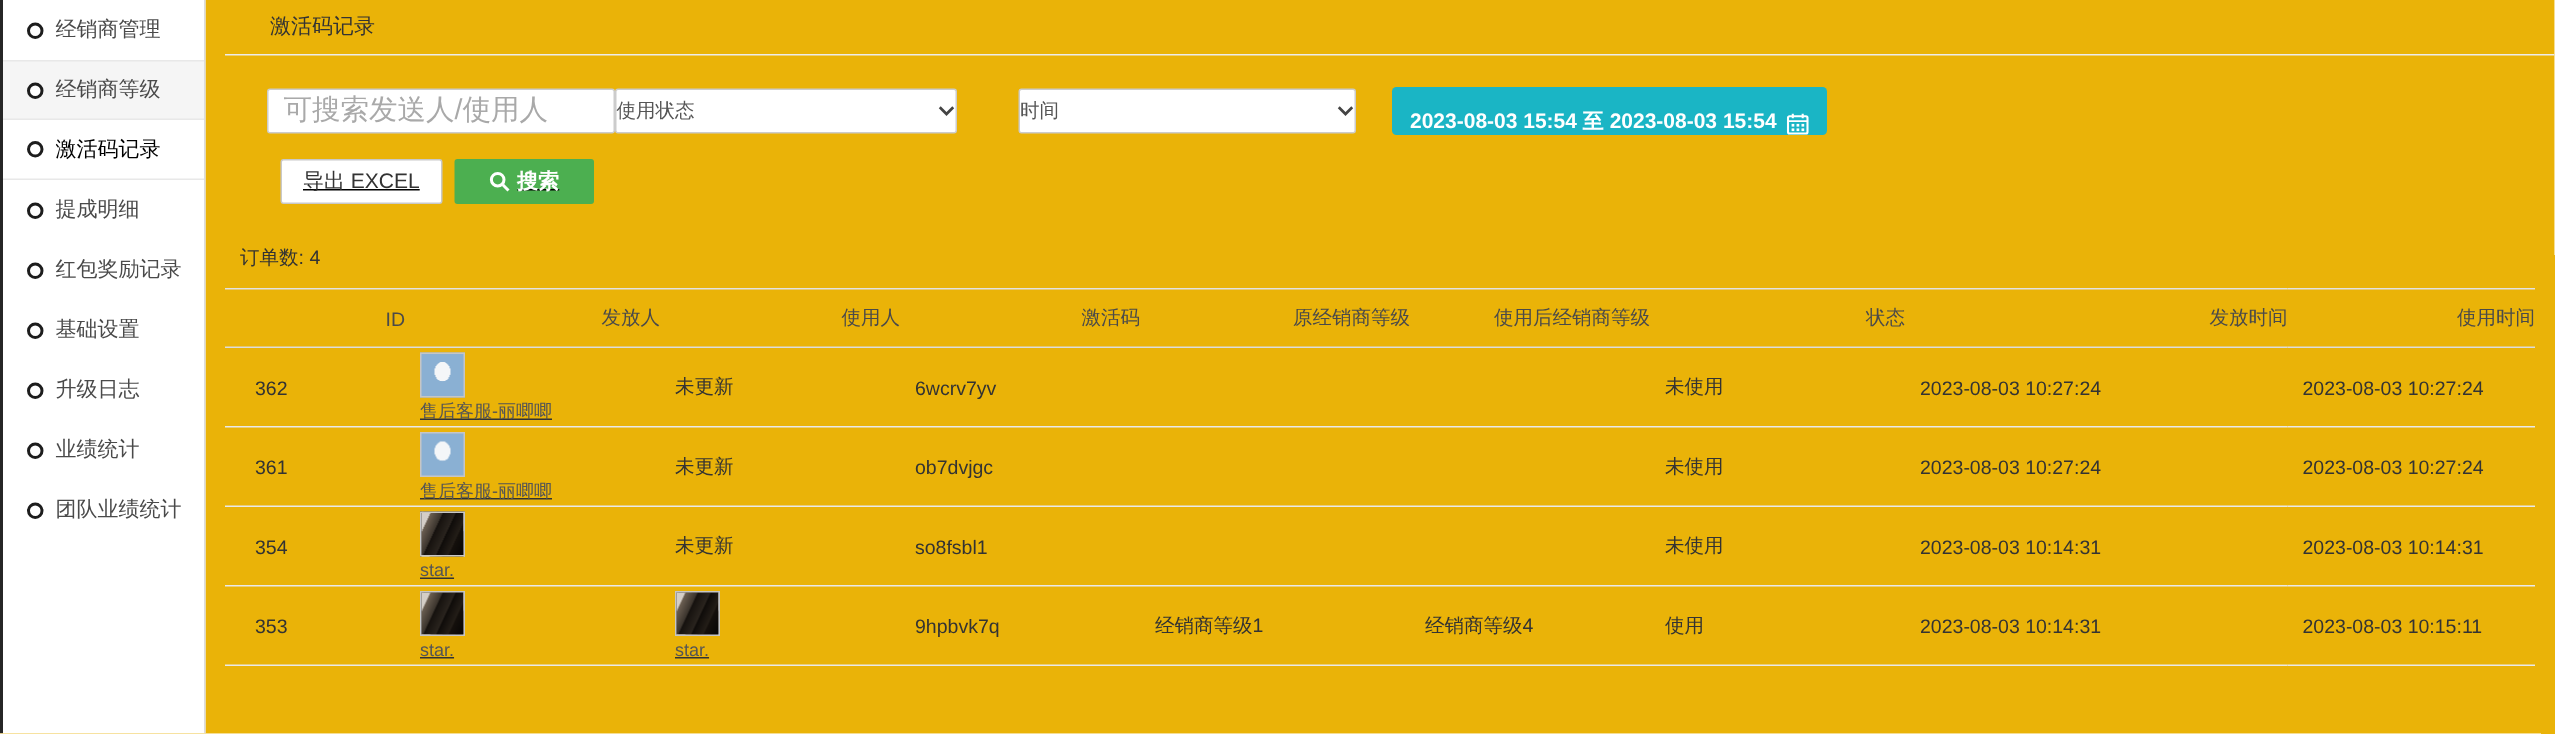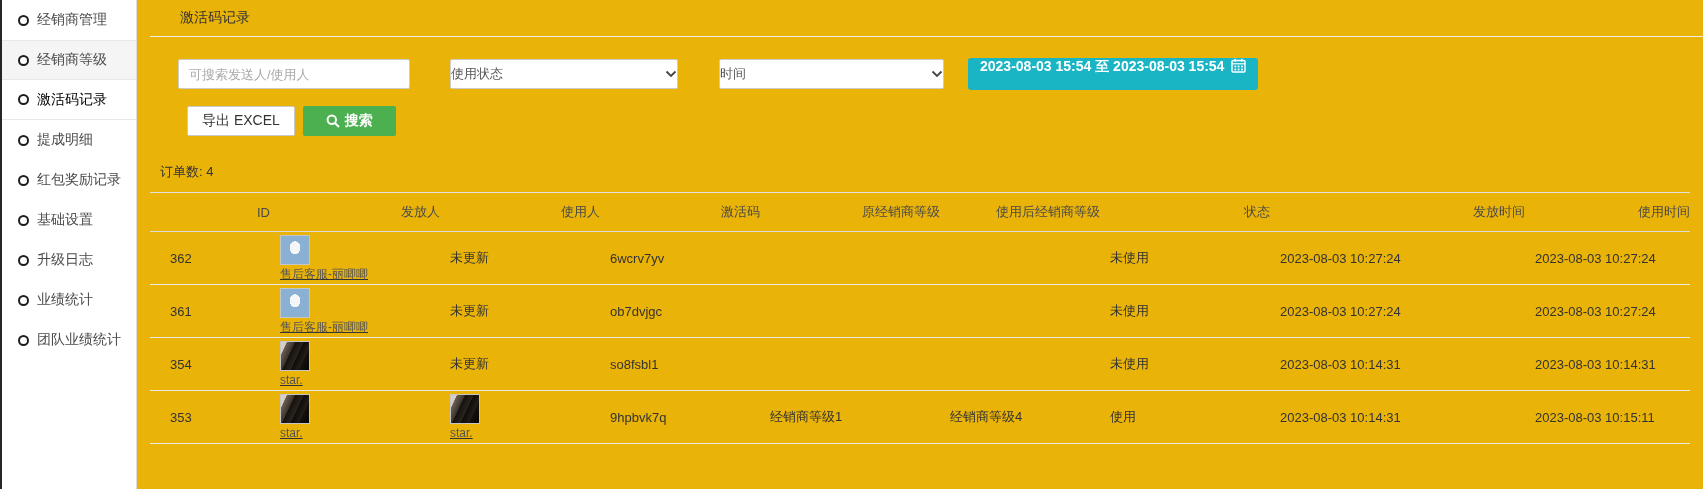--- a/index.html
+++ b/index.html
@@ -16,33 +16,33 @@
   .side-item.hovered{background:#f5f5f5;border-top:1px solid #e8e8e8;border-bottom:1px solid #e8e8e8;}
   .side-item.active{color:#000;border-bottom:1px solid #e8e8e8;}
   .side-item .lbl{overflow:hidden;}
 
   
   .content{position:absolute;left:137px;top:0;right:0;bottom:0;padding-left:13px;box-sizing:border-box;}
   .page-title{padding:9px 0 9px 30px;font-size:14px;color:#333;border-bottom:1px solid #ececec;}
 
   .filter-row{display:flex;align-items:center;margin:21px 0 0 28px;}
   .search-input{width:232px;height:30px;border:1px solid #ccc;border-radius:2px;box-sizing:border-box;
-    padding:0 10px;font-size:13px;color:#333;outline:none;margin-right:40px;font-family:inherit;}
+    padding:0 10px;font-size:19px;color:#333;outline:none;font-family:inherit;}
   .search-input::placeholder{color:#a9a9a9;}
   .sel{height:30px;border:1px solid #ccc;border-radius:2px;box-sizing:border-box;background:#fff;
     display:flex;align-items:center;justify-content:space-between;padding:0 0;font-size:13px;
     color:#555;cursor:pointer;}
   .sel-status{width:228px;margin-right:41px;}
   .sel-time{width:225px;margin-right:24px;}
   .date-btn{height:32px;background:#1ab5c5;color:#fff;border:none;border-radius:3px;
-    display:flex;align-items:flex-start;padding:0 12px;font-size:14px;font-weight:bold;cursor:pointer;
+    display:flex;align-items:flex-end;padding:0 12px;font-size:14px;font-weight:bold;cursor:pointer;
     font-family:inherit;}
   .date-btn .cal{margin-left:7px;display:flex;}
 
-  .button-row{display:flex;align-items:center;margin:16px 0 0 37px;}
+  .button-row{display:flex;align-items:center;margin:16px 0 0 37px;text-decoration:underline;}
   .export-btn{height:30px;background:#fff;border:1px solid #c9c9c9;border-radius:2px;padding:0 14px;
     font-size:14px;color:#333;cursor:pointer;font-family:inherit;}
   .go-search-btn{height:30px;background:#4caf50;border:none;border-radius:2px;padding:0 23px;
     margin-left:8px;font-size:14px;color:#fff;cursor:pointer;display:flex;align-items:center;
     font-family:inherit;font-weight:bold;}
   .go-search-btn svg{margin-right:5px;}
 
   .summary{margin:27px 0 0 10px;font-size:13px;color:#333;}
 
   

